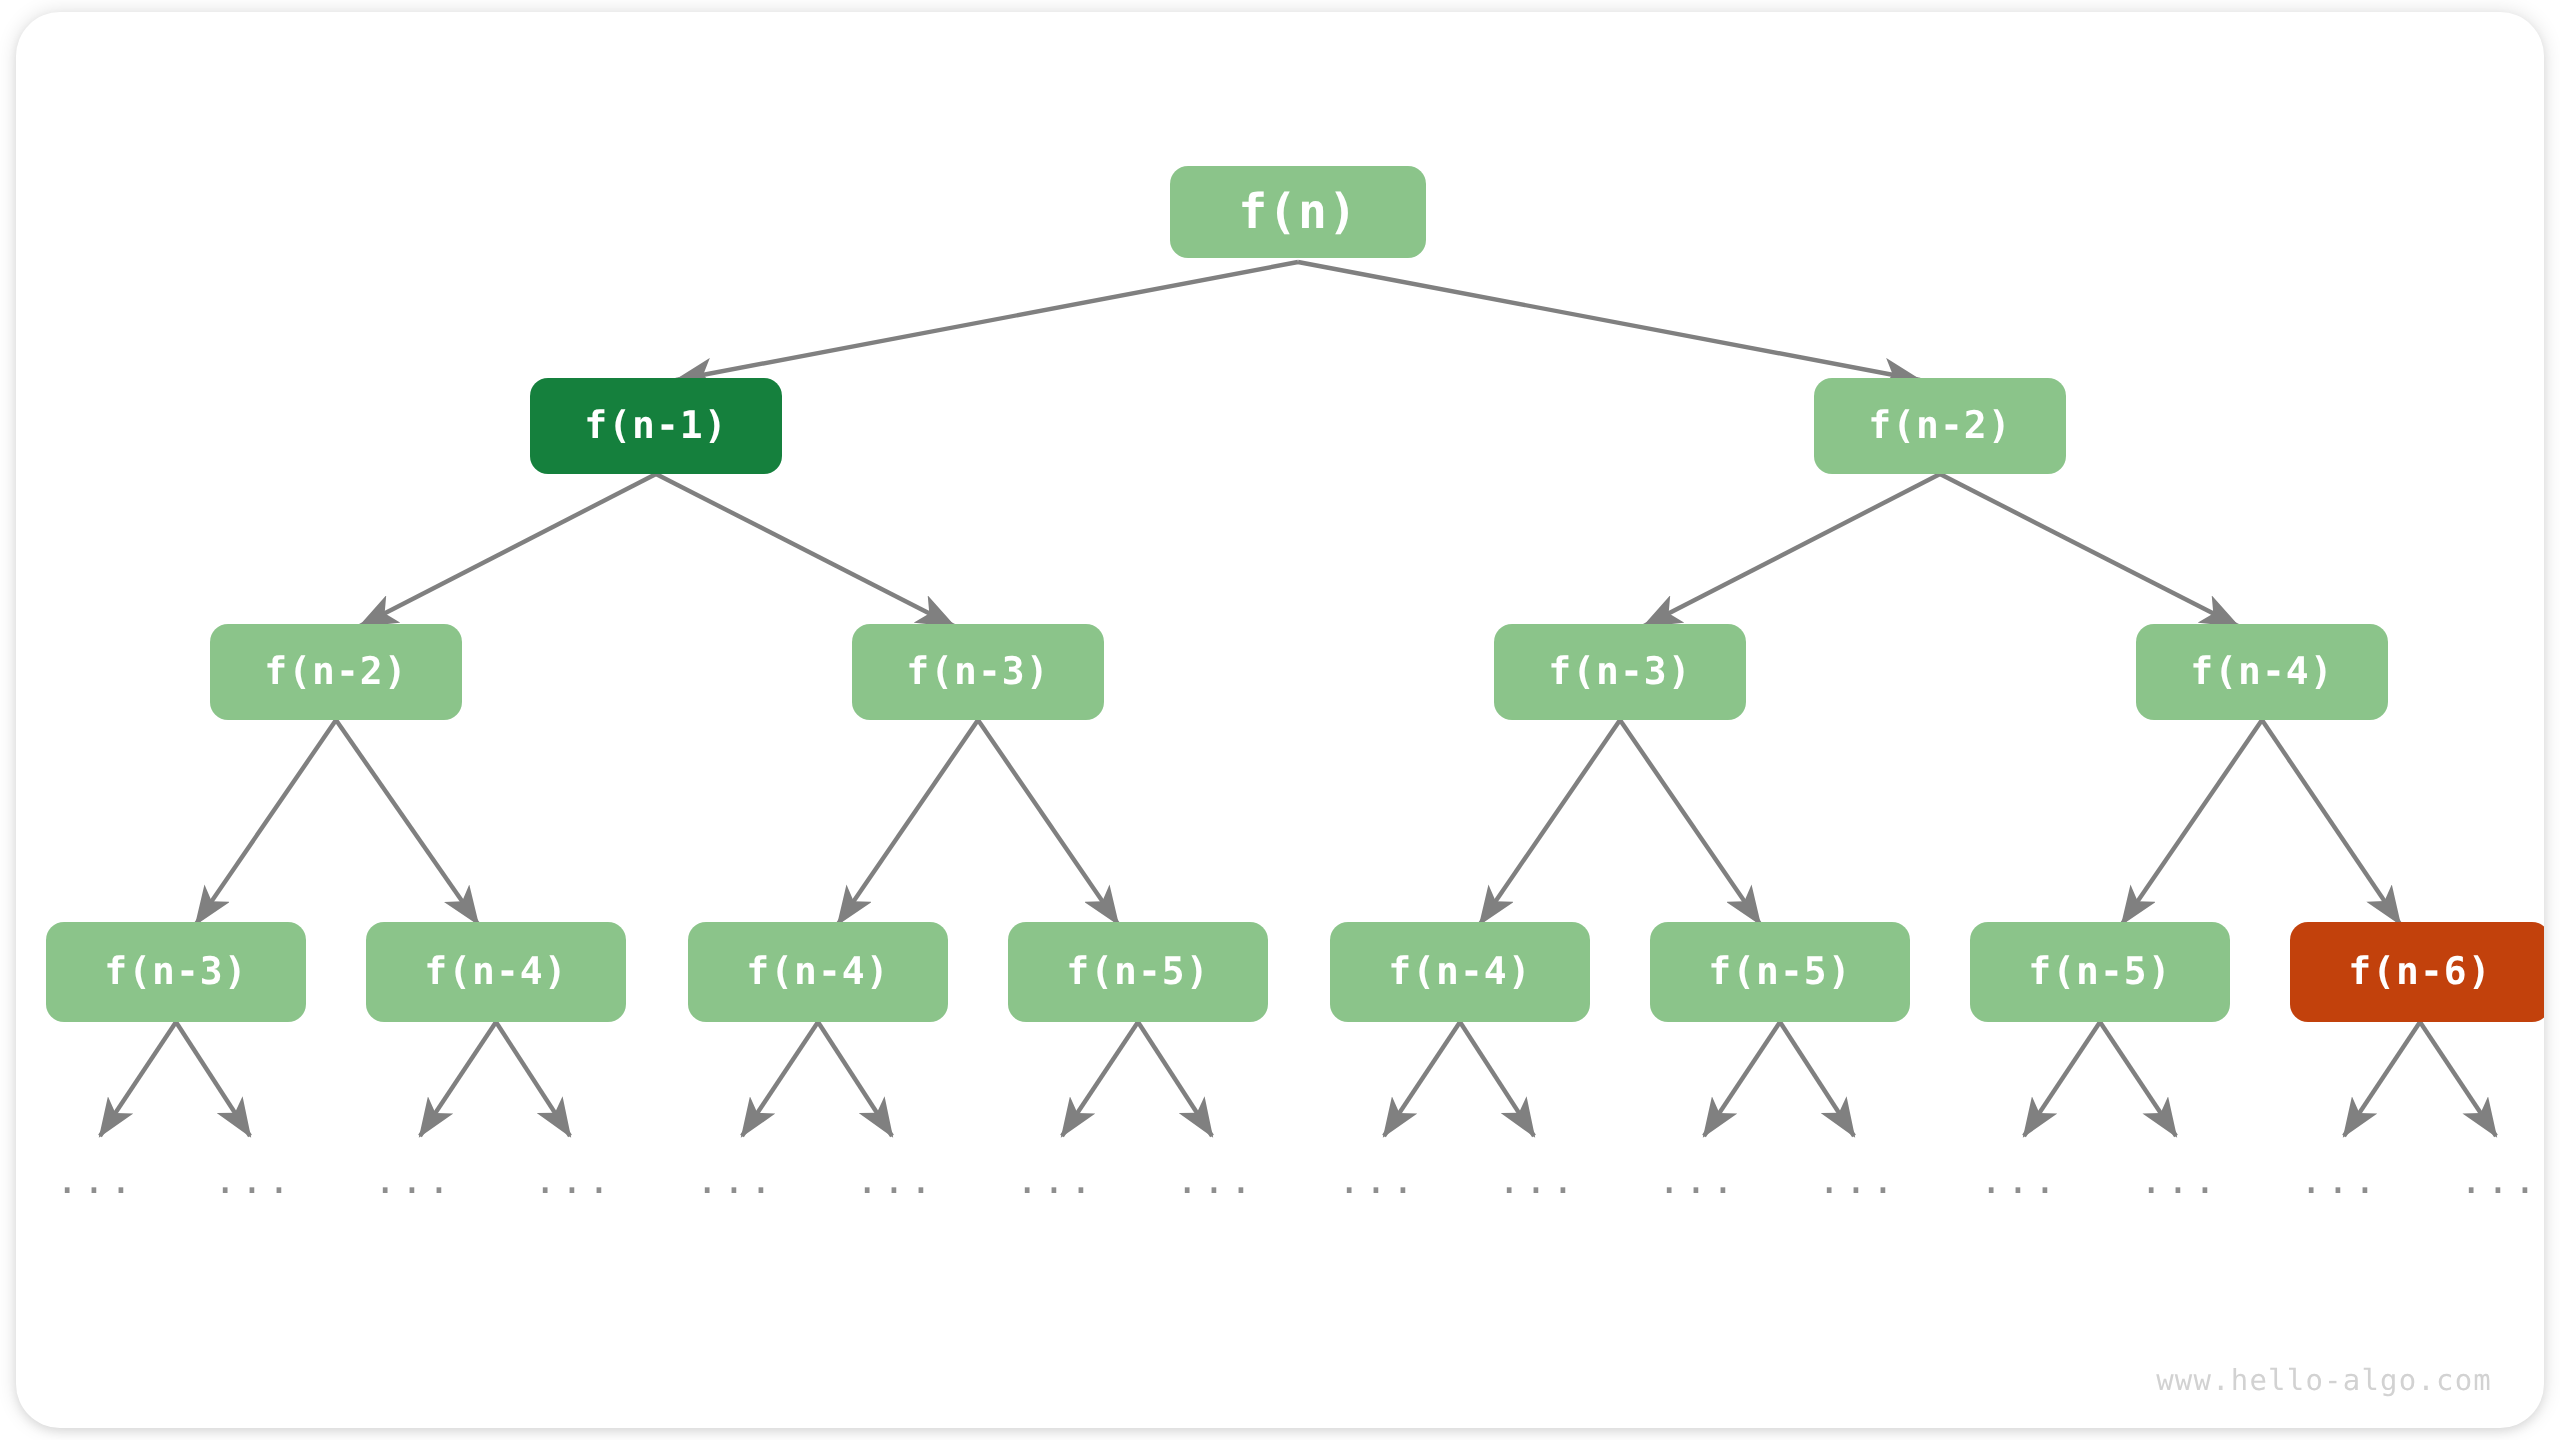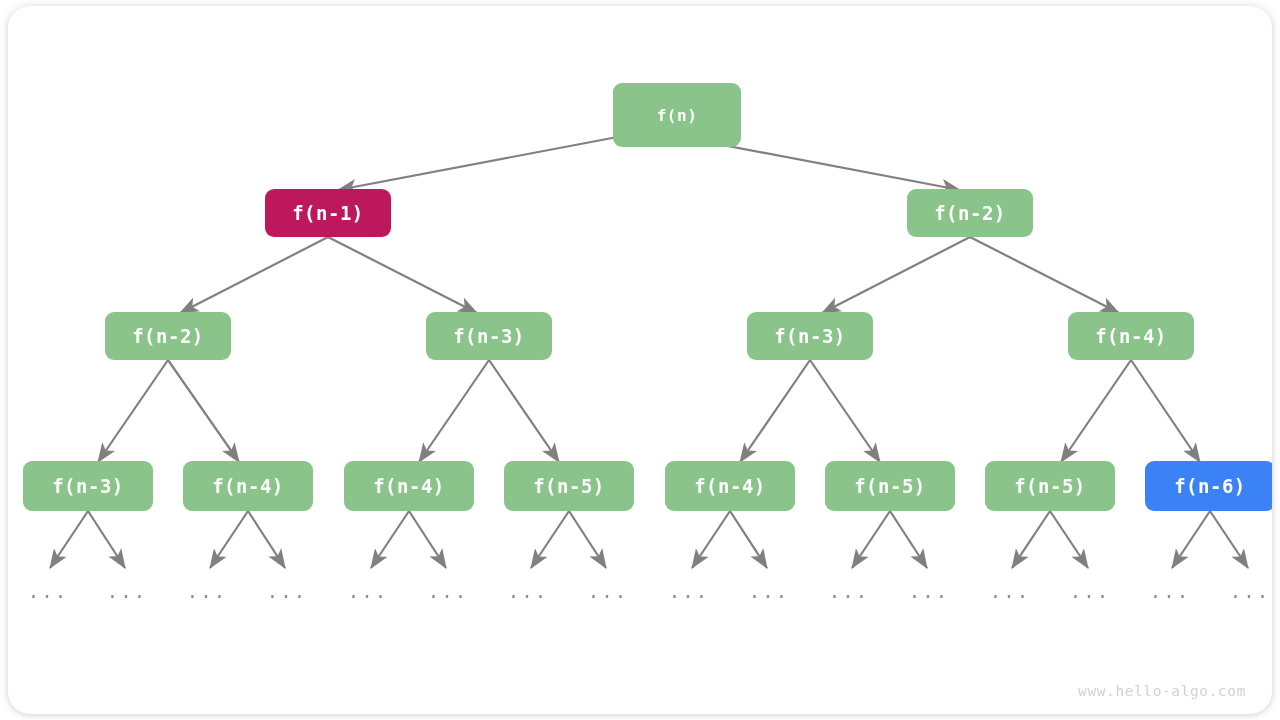--- a/index.html
+++ b/index.html
@@ -115,24 +115,24 @@
           <line x1="882" y1="505" x2="844" y2="562" stroke="#808080" stroke-width="2.2" marker-end="url(#arrowhead)"></line>
           <line x1="882" y1="505" x2="919" y2="562" stroke="#808080" stroke-width="2.2" marker-end="url(#arrowhead)"></line>
           <line x1="1042" y1="505" x2="1004" y2="562" stroke="#808080" stroke-width="2.2" marker-end="url(#arrowhead)"></line>
           <line x1="1042" y1="505" x2="1080" y2="562" stroke="#808080" stroke-width="2.2" marker-end="url(#arrowhead)"></line>
           <line x1="1202" y1="505" x2="1164" y2="562" stroke="#808080" stroke-width="2.2" marker-end="url(#arrowhead)"></line>
           <line x1="1202" y1="505" x2="1240" y2="562" stroke="#808080" stroke-width="2.2" marker-end="url(#arrowhead)"></line>
         </g>
     </svg>
 
     <div id="node-layer">
-        <div class="node" style="left: 577px; top: 77px; width: 128px; height: 64px; font-size: 16px; background: rgb(139, 196, 138); color: rgb(255, 255, 255); margin-left: 28px;">
+        <div class="node" style="left: 577px; top: 77px; width: 128px; height: 46px; font-size: 24px; background: rgb(139, 196, 138); color: rgb(255, 255, 255);">
           <span>f(n)</span>
         </div>
-        <div class="node" style="left: 257px; top: 183px; width: 126px; height: 48px; font-size: 19px; background: #be185d; color: rgb(255, 255, 255);">
+        <div class="node" style="left: 257px; top: 183px; width: 126px; height: 48px; font-size: 19px; background: #15803d; color: rgb(255, 255, 255);">
           <span>f(n-1)</span>
         </div>
         <div class="node" style="left: 899px; top: 183px; width: 126px; height: 48px; font-size: 19px; background: rgb(139, 196, 138); color: rgb(255, 255, 255);">
           <span>f(n-2)</span>
         </div>
         <div class="node" style="left: 97px; top: 306px; width: 126px; height: 48px; font-size: 19px; background: rgb(139, 196, 138); color: rgb(255, 255, 255);">
           <span>f(n-2)</span>
         </div>
         <div class="node" style="left: 418px; top: 306px; width: 126px; height: 48px; font-size: 19px; background: rgb(139, 196, 138); color: rgb(255, 255, 255);">
           <span>f(n-3)</span>
@@ -157,21 +157,21 @@
         </div>
         <div class="node" style="left: 657px; top: 455px; width: 130px; height: 50px; font-size: 19px; background: rgb(139, 196, 138); color: rgb(255, 255, 255);">
           <span>f(n-4)</span>
         </div>
         <div class="node" style="left: 817px; top: 455px; width: 130px; height: 50px; font-size: 19px; background: rgb(139, 196, 138); color: rgb(255, 255, 255);">
           <span>f(n-5)</span>
         </div>
         <div class="node" style="left: 977px; top: 455px; width: 130px; height: 50px; font-size: 19px; background: rgb(139, 196, 138); color: rgb(255, 255, 255);">
           <span>f(n-5)</span>
         </div>
-        <div class="node" style="left: 1137px; top: 455px; width: 130px; height: 50px; font-size: 19px; background: #3b82f6; color: rgb(255, 255, 255);">
+        <div class="node" style="left: 1137px; top: 455px; width: 130px; height: 50px; font-size: 19px; background: #c2410c; color: rgb(255, 255, 255);">
           <span>f(n-6)</span>
         </div>
       </div>
     <div id="ellipsis-layer">
         <div class="ellipsis" style="left: 40px; top: 585px; color: rgb(142, 142, 142);">...</div>
         <div class="ellipsis" style="left: 119px; top: 585px; color: rgb(142, 142, 142);">...</div>
         <div class="ellipsis" style="left: 199px; top: 585px; color: rgb(142, 142, 142);">...</div>
         <div class="ellipsis" style="left: 279px; top: 585px; color: rgb(142, 142, 142);">...</div>
         <div class="ellipsis" style="left: 360px; top: 585px; color: rgb(142, 142, 142);">...</div>
         <div class="ellipsis" style="left: 440px; top: 585px; color: rgb(142, 142, 142);">...</div>

